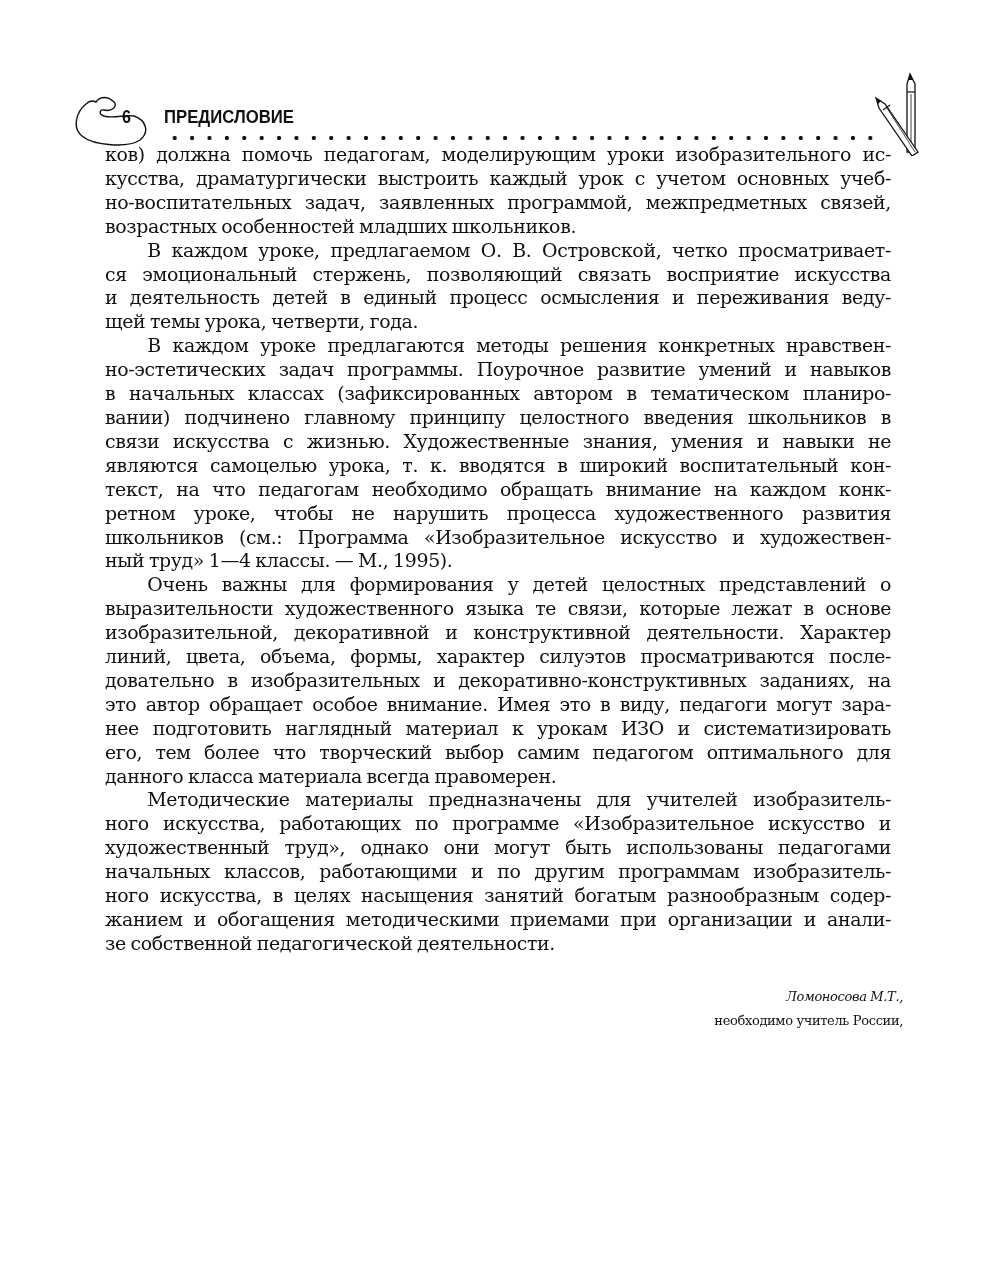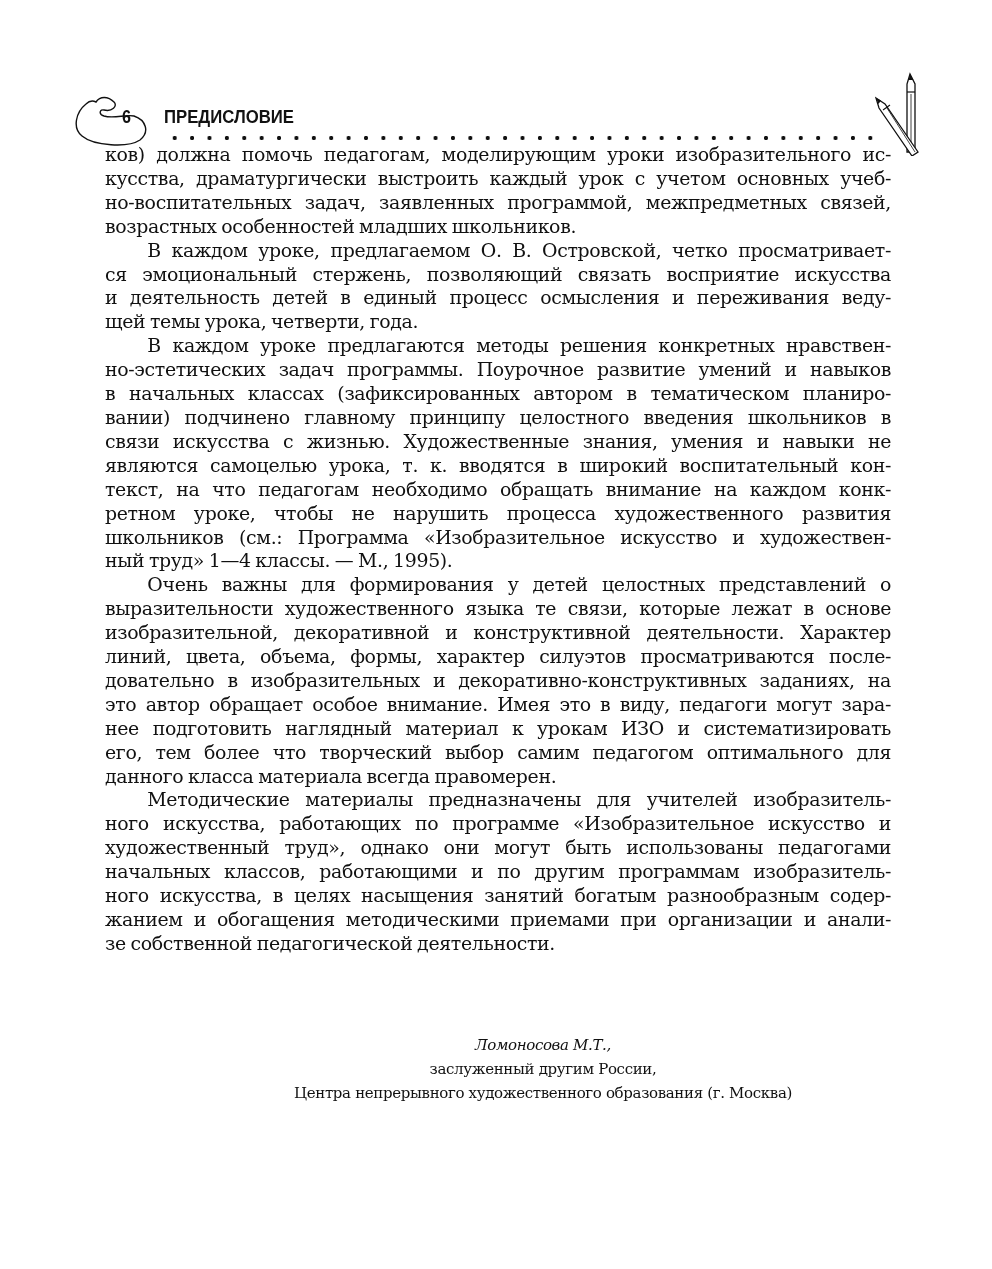--- a/index.html
+++ b/index.html
@@ -50,23 +50,23 @@
     }
     .para {
       text-indent: 43px;
       hyphens: manual;
     }
     .para.continued { text-indent: 0; }
     .line { display: block; text-align: justify; text-align-last: justify; white-space: nowrap; }
     .line.last { text-align-last: left; }
 
     .signature {
-      position: absolute; right: 89px; top: 1033px; width: 720px;
-      text-align: center;
-      font-size: 15px; line-height: 24.2px;
+      position: absolute; right: 89px; top: 985px; width: 720px;
+      text-align: right;
+      font-size: 13px; line-height: 24.2px;
       letter-spacing: -0.35px;
     }
     .signature .name { font-style: italic; }
   </style>
 </head>
 <body>
 
 <div class="page-header">
   <svg class="palette-icon" viewBox="0 0 76 58">
     <path d="M22 14 C 26 8, 34 8, 40 14 C 44 18, 38 24, 30 22 C 26 21, 24 26, 30 28 C 40 31, 52 26, 60 28 C 72 32, 76 44, 66 52 C 54 60, 20 58, 8 48 C -2 40, 2 24, 12 16 C 16 12, 20 13, 22 14 Z" fill="none" stroke="#111" stroke-width="1.4"></path>
@@ -130,15 +130,14 @@
       <span class="line" style="display: block; width: auto;">художественный труд», однако они могут быть использованы педагогами</span>
       <span class="line" style="display: block; width: auto;">начальных классов, работающими и по другим программам изобразитель-</span>
       <span class="line" style="display: block; width: auto;">ного искусства, в целях насыщения занятий богатым разнообразным содер-</span>
       <span class="line" style="display: block; width: auto;">жанием и обогащения методическими приемами при организации и анали-</span>
       <span class="line last" style="display: block; width: auto;">зе собственной педагогической деятельности.</span>
     </div>
   </div>
 
 <div class="signature">
   <div class="name">Ломоносова М.Т.,</div>
-  <div>заслуженный другим России,</div>
-  <div>Центра непрерывного художественного образования (г. Москва)</div>
+  <div>необходимо учитель России,</div>
 </div>
 
 </body></html>

